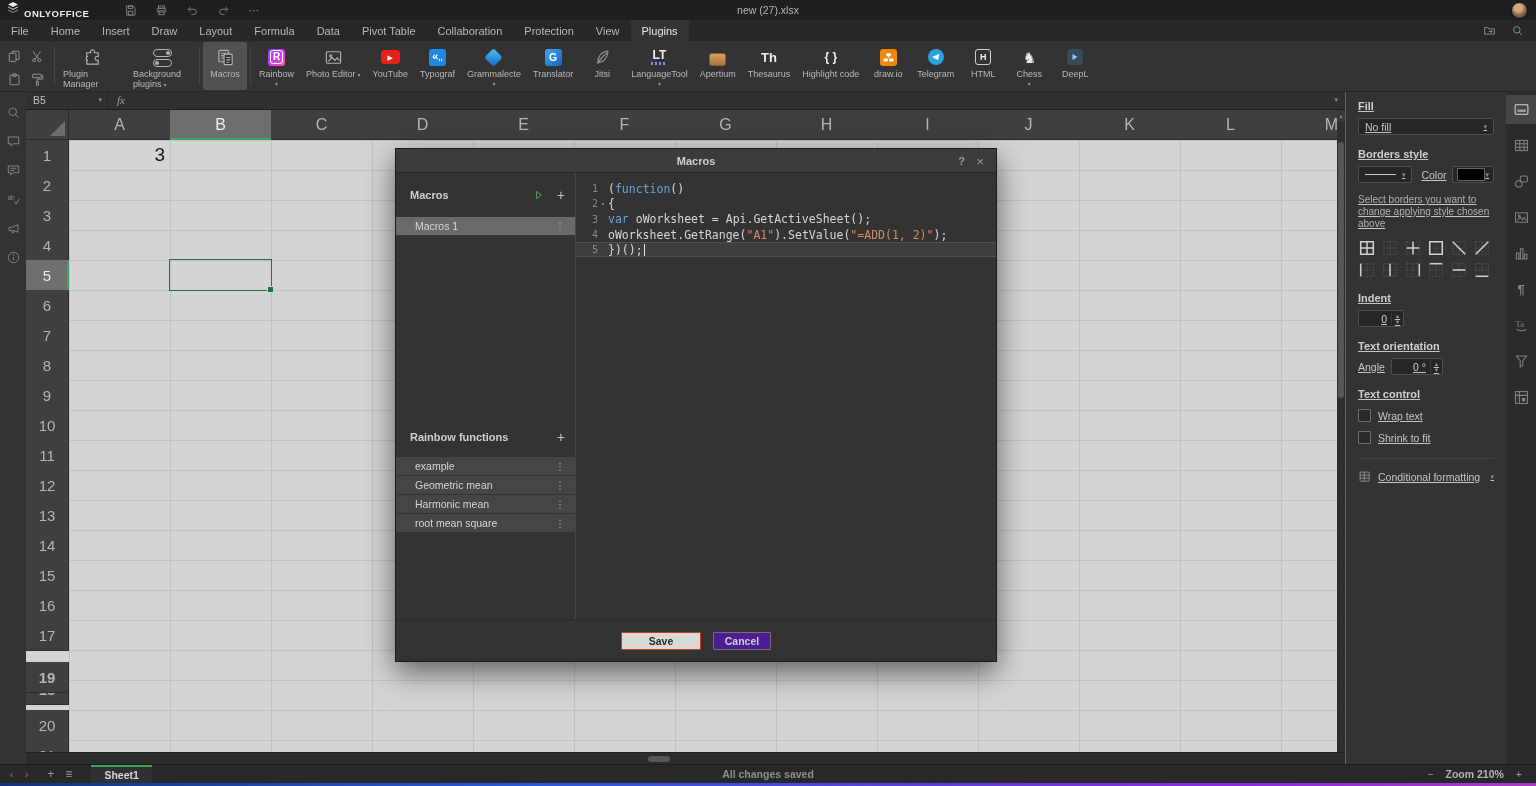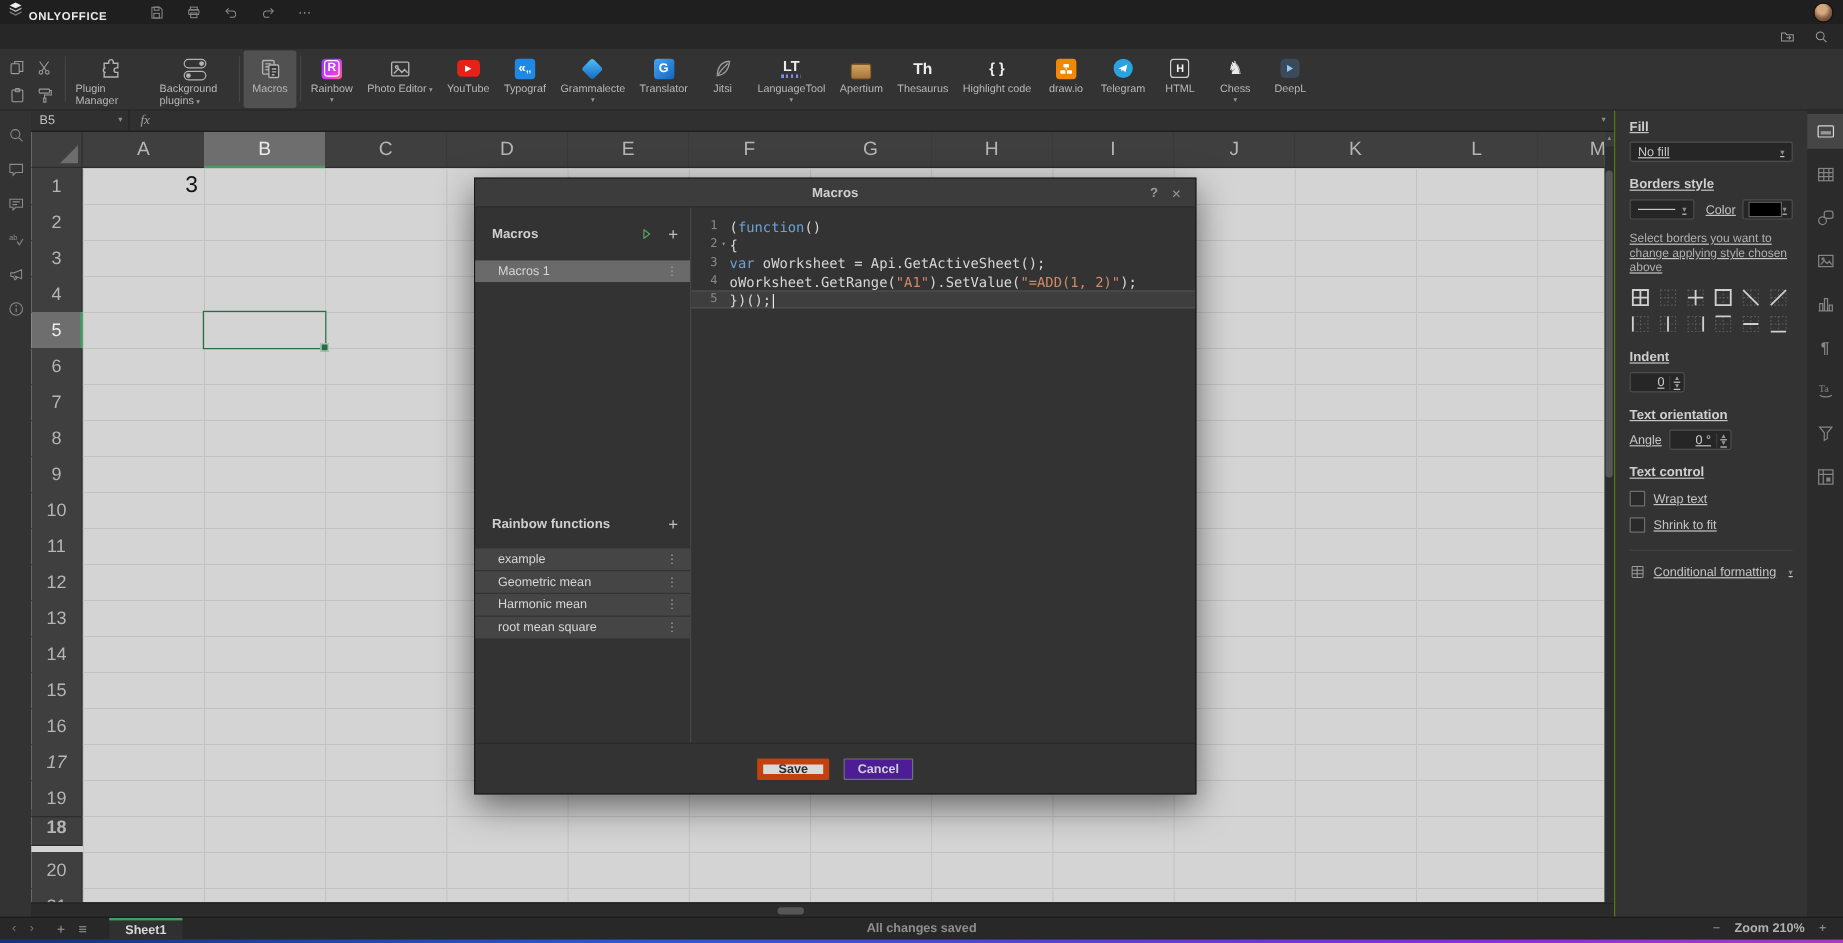--- a/index.html
+++ b/index.html
@@ -130,21 +130,21 @@
   .cl.current{background:#3e3e3e;border-top:1px solid #505050;border-bottom:1px solid #505050;}
   .ln{width:22px;text-align:right;color:#8a8a8a;font-size:10px;flex:none;}
   .foldcol{width:10px;flex:none;color:#9a9a9a;font-size:6px;text-align:center;}
   .codetxt{white-space:pre;}
   .ct-kw{color:#6ea1d8;}
   .ct-str{color:#cf8a68;}
   .ct-def{color:#d6d6d6;}
   .caret-i{display:inline-block;width:1px;height:12px;background:#e8e8e8;margin-left:1px;vertical-align:middle;}
   .dlg-footer{position:absolute;left:0;right:0;bottom:0;height:42px;border-top:1px solid #2a2a2a;display:flex;align-items:center;justify-content:center;gap:12px;box-sizing:border-box;}
   .btn{height:18px;display:flex;align-items:center;justify-content:center;font-size:10.5px;font-weight:bold;border-radius:1px;box-sizing:border-box;}
-  .btn-save{width:60px;background:#d9d9d9;color:#2b2b2b;border:5px solid #c2410c;}
+  .btn-save{width:80px;background:#d9d9d9;color:#2b2b2b;border:1px solid #c2410c;}
   .btn-cancel{width:58px;background:#4c1d95;color:#cfcfcf;border:1px solid #707070;}
 </style>
 </head>
 <body>
 
 <div class="app">
 
   <header class="topbar">
     <div class="logo">
       <span><svg viewBox="0 0 20 20">
@@ -180,24 +180,39 @@
         <span class="tbi">
           <svg viewBox="0 0 20 20">
             <path d="M13 4.5 16.5 8 13 11.5"></path>
             <path d="M16.5 8H8a4 4 0 0 0 0 8h3.5"></path>
           </svg>
         </span>
         <span class="tbi">
           <span style="font-size:11px;letter-spacing:1px;color:#8a8a8a">⋯</span>
         </span>
       </div>
+    <div class="tb-title">new (27).xlsx</div>
     <div class="avatar"></div>
   </header>
 
   <nav class="menubar">
+    <div style="display:flex" id="menu-tabs">
+        <div class="mtab">File</div>
+        <div class="mtab">Home</div>
+        <div class="mtab">Insert</div>
+        <div class="mtab">Draw</div>
+        <div class="mtab">Layout</div>
+        <div class="mtab">Formula</div>
+        <div class="mtab">Data</div>
+        <div class="mtab">Pivot Table</div>
+        <div class="mtab">Collaboration</div>
+        <div class="mtab">Protection</div>
+        <div class="mtab">View</div>
+        <div class="mtab active">Plugins</div>
+      </div>
     <div class="menu-right" id="menu-right">
         <span class="tbi">
           <svg viewBox="0 0 20 20">
             <path d="M2.5 5.5h5l1.5 2h8.5v8h-15z"></path>
             <path d="M9 11.5h5M12 9.5l2 2-2 2"></path>
           </svg>
         </span>
         <span class="tbi">
           <svg viewBox="0 0 20 20">
             <circle cx="9" cy="9" r="5"></circle>
@@ -468,23 +483,23 @@
             <div class="rhead" style="top: 210px; height: 31px;">7</div>
             <div class="rhead" style="top: 240px; height: 31px;">8</div>
             <div class="rhead" style="top: 270px; height: 31px;">9</div>
             <div class="rhead" style="top: 300px; height: 31px;">10</div>
             <div class="rhead" style="top: 330px; height: 31px;">11</div>
             <div class="rhead" style="top: 360px; height: 31px;">12</div>
             <div class="rhead" style="top: 390px; height: 31px;">13</div>
             <div class="rhead" style="top: 420px; height: 31px;">14</div>
             <div class="rhead" style="top: 450px; height: 31px;">15</div>
             <div class="rhead" style="top: 480px; height: 31px;">16</div>
-            <div class="rhead" style="top: 510px; height: 31px; font-style: italic;">17</div>
+            <div class="rhead" style="top: 510px; height: 31px;">17</div>
             <div class="rhead" style="top: 564px; height: 31px; font-weight: bold;">18</div>
-            <div class="rhead" style="top: 540px; height: 31px;">19</div>
+            <div class="rhead" style="top: 552px; height: 31px; font-weight: bold;">19</div>
             <div class="rhead" style="top: 600px; height: 31px;">20</div>
             <div class="rhead" style="top: 630px; height: 31px;">21</div>
             <div class="corner"></div>
             <div class="cells">
               <div class="cellval" style="left: 0px; top: 0px; width: 101px; height: 30px;">3</div>
               <div class="selbox" style="left: 100px; top: 119px; width: 103px; height: 32px;"></div>
             </div>
           </div>
         <div class="vscroll">
           <div class="vup">▴</div>

